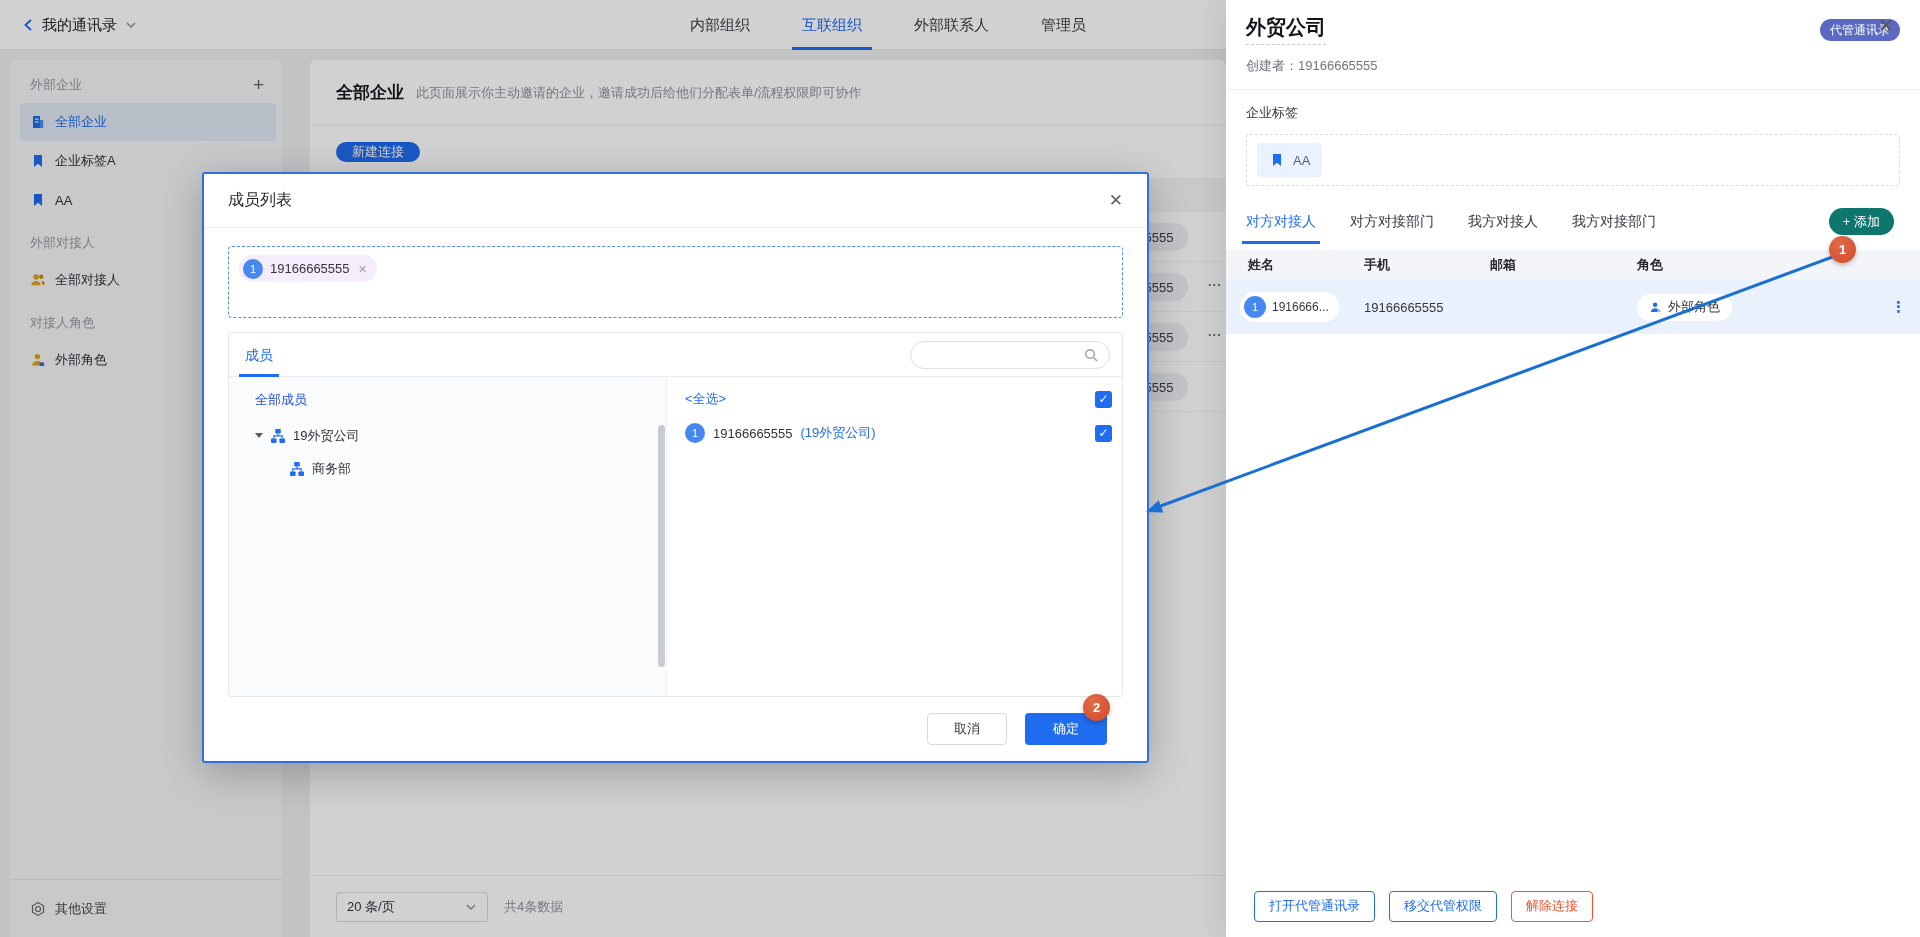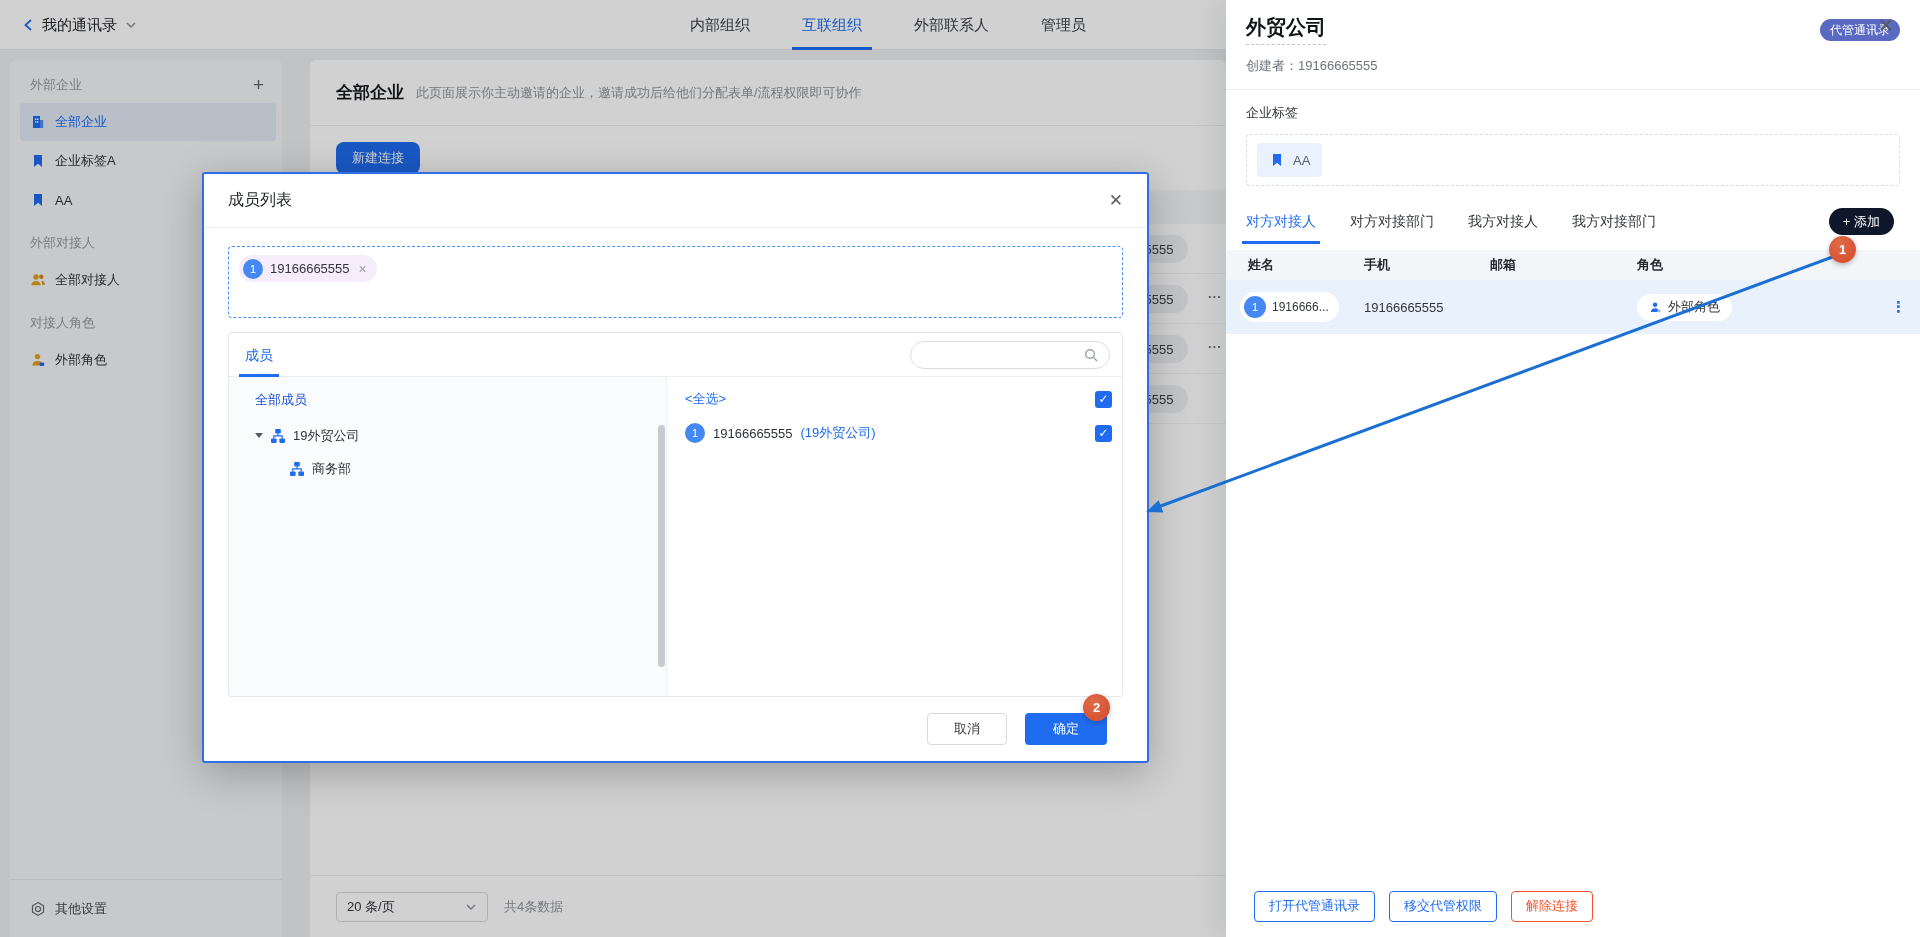--- a/index.html
+++ b/index.html
@@ -25,21 +25,21 @@
   .side-item.active { background:#e2e9f5; color:#1f6cf0; }
   .si { width:16px; height:16px; flex:none; }
   .side-footer { position:absolute; left:0; right:0; bottom:0; height:58px; border-top:1px solid #e4e5e8; display:flex; align-items:center; gap:9px; padding-left:20px; color:#43474d; cursor:pointer; }
 
   
   .main { position:absolute; left:310px; top:60px; width:916px; bottom:0; background:#fff; border-radius:6px 6px 0 0; }
   .main-header { height:66px; display:flex; align-items:center; gap:12px; padding:0 26px; border-bottom:1px solid #eceef0; }
   .m-title { font-size:17px; font-weight:bold; color:#16181c; }
   .m-desc { font-size:13px; color:#8f949c; }
   .toolbar { padding:16px 26px 10px; }
-  .btn-primary { background:#1f6cf0; color:#fff; font-size:13px; height:32px; padding:0 16px; border-radius:8px; border:none; cursor:pointer; }
+  .btn-primary { background:#1f6cf0; color:#fff; font-size:13px; height:20px; padding:0 16px; border-radius:13px; border:none; cursor:pointer; }
   .bgt-head { height:34px; background:#f5f6f8; margin-top:6px; }
   .bg-row { height:50px; border-bottom:1px solid #f2f3f5; position:relative; }
   .bg-pill { position:absolute; left:770px; top:11px; height:28px; border-radius:14px; background:#edeff3; color:#3c4046; display:flex; align-items:center; padding:0 14px; cursor:pointer; }
   .bg-more { position:absolute; left:898px; top:12px; color:#6a6e75; font-weight:bold; letter-spacing:1px; }
   .main-footer { position:absolute; bottom:0; left:0; right:0; height:62px; border-top:1px solid #eceef0; display:flex; align-items:center; gap:16px; padding-left:26px; background:#fff; }
   .page-size { width:152px; height:30px; border:1px solid #d7d9dd; border-radius:4px; display:flex; align-items:center; justify-content:space-between; padding:0 10px; color:#33363c; cursor:pointer; background:#fff; }
   .total { color:#90959d; }
 
   
   .overlay { position:absolute; left:0; top:0; width:1226px; height:937px; background:rgba(0,0,0,.18); z-index:40; }
@@ -84,21 +84,21 @@
   .d-title { font-size:20px; font-weight:bold; color:#111418; border-bottom:1px dashed #c3c6cb; padding-bottom:3px; }
   .d-badge { background:#5a69c1; color:#fff; font-size:12px; height:22px; line-height:22px; padding:0 10px; border-radius:11px; }
   .d-creator { padding:12px 20px 14px; color:#70747c; border-bottom:1px solid #eceef0; }
   .d-taglabel { padding:14px 20px 0; color:#33363c; }
   .d-tagbox { margin:12px 20px 0; border:1px dashed #d9dbdf; border-radius:4px; height:52px; display:flex; align-items:center; padding:0 10px; }
   .d-tag { display:inline-flex; align-items:center; gap:8px; height:34px; background:#e9f2fe; border-radius:4px; padding:0 12px; color:#5b6068; cursor:pointer; }
   .d-tabs { margin-top:24px; padding:0 20px; display:flex; gap:34px; position:relative; height:34px; }
   .d-tab { font-size:14px; color:#33363c; position:relative; line-height:22px; height:34px; cursor:pointer; }
   .d-tab.active { color:#1f6cf0; }
   .d-tab.active::after { content:""; position:absolute; left:-4px; right:-4px; bottom:0; height:3px; background:#1f6cf0; }
-  .btn-add { position:absolute; right:26px; top:-2px; height:27px; border-radius:14px; background:#0f172a; color:#fff; font-size:13px; padding:0 14px; border:none; cursor:pointer; }
+  .btn-add { position:absolute; right:26px; top:-2px; height:27px; border-radius:14px; background:#0f766e; color:#fff; font-size:13px; padding:0 14px; border:none; cursor:pointer; }
   .d-table { margin-top:6px; }
   .dth { display:flex; align-items:center; height:30px; background:#f3f5f8; padding-left:22px; font-weight:bold; color:#23262c; }
   .dth .c1 { width:116px; } .c2 { width:126px; } .c3 { width:147px; } .c4 { flex:1; display:flex; align-items:center; }
   .dtr { display:flex; align-items:center; height:54px; background:#e9f1fd; padding-left:14px; }
   .dtr .c1 { width:124px; }
   .name-pill { display:inline-flex; align-items:center; gap:6px; height:30px; background:#fff; border-radius:16px; padding:0 10px 0 4px; font-size:12px; color:#33363c; }
   .name-pill .avatar { width:22px; height:22px; }
   .role-pill { display:inline-flex; align-items:center; gap:6px; height:27px; background:#fff; border-radius:14px; padding:0 12px; color:#33363c; }
   .row-menu { margin-left:auto; color:#2f6fe3; font-size:15px; font-weight:bold; padding-right:14px; cursor:pointer; }
   .d-footer { position:absolute; bottom:0; left:0; right:4px; height:62px; display:flex; align-items:center; gap:14px; padding-left:28px; }

